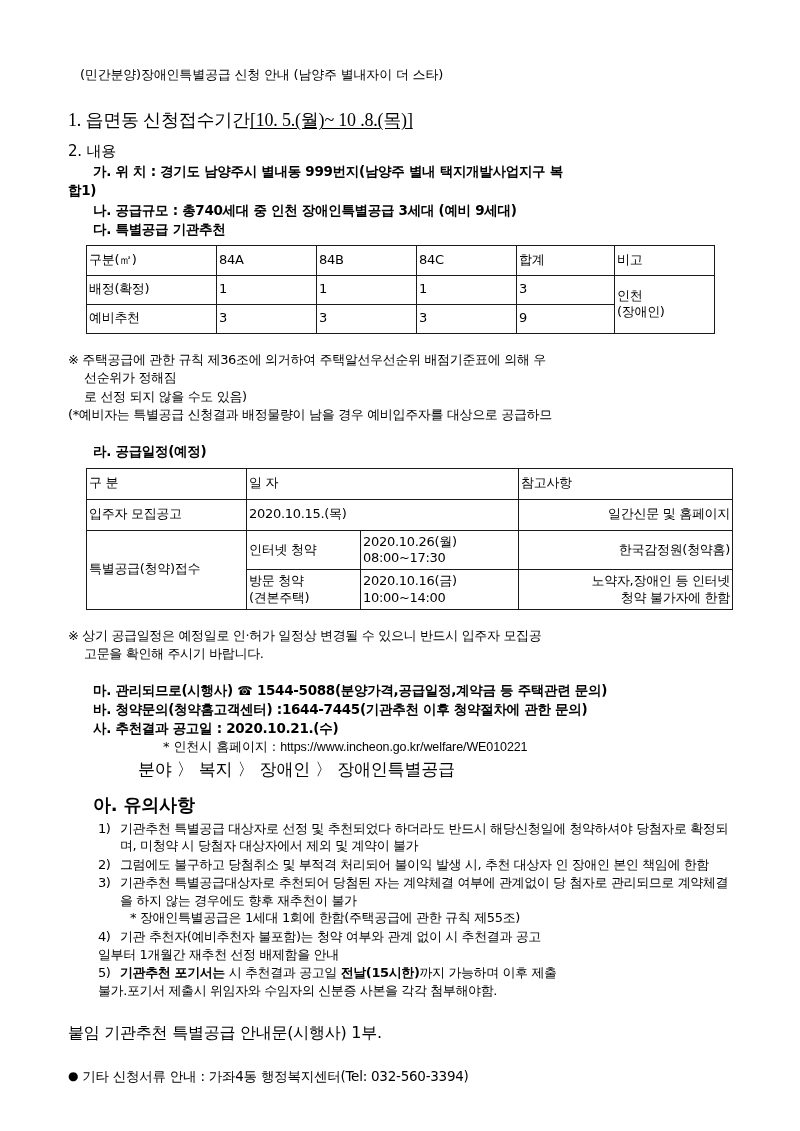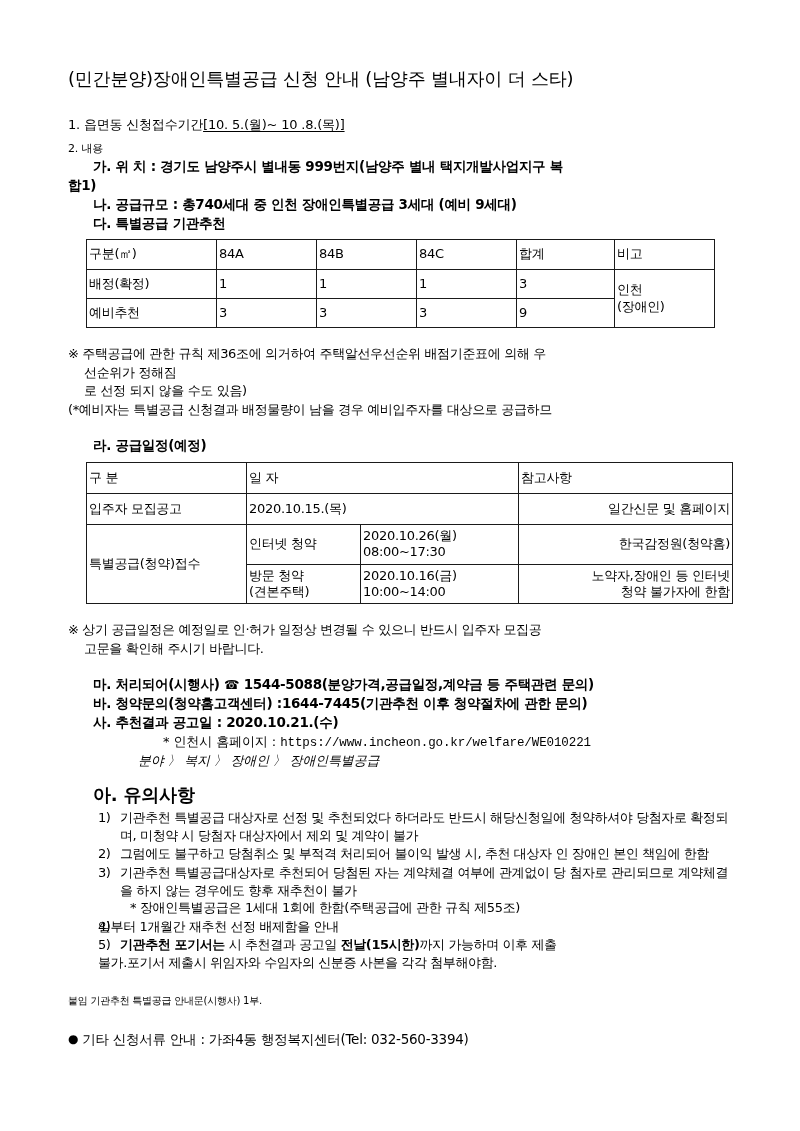--- a/index.html
+++ b/index.html
@@ -24,36 +24,36 @@
     padding: 0;
     box-sizing: border-box;
   }
   .content {
     position: absolute;
     left: 68px;
     top: 66px;
     width: 672px;
   }
   .doc-title {
-    font-size: 18px;
+    font-size: 13px;
     letter-spacing: -0.2px;
-    margin: 0 0 24px 0;
+    margin: 0 0 24px 12px;
     white-space: nowrap;
   }
   .line {
     margin: 0;
     letter-spacing: -0.2px;
   }
   .gap-m { height: 11px; }
   .gap-l { height: 17px; }
   .gap-xl { height: 22px; }
 
-  .item-1 { font-size: 13px; margin-bottom: 7px; }
+  .item-1 { font-size: 18px; margin-bottom: 7px; font-family: Liberation Serif, serif; }
   .u { text-decoration: underline; text-underline-offset: 2px; }
-  .item-2 { font-size: 11px; }
+  .item-2 { font-size: 15px; }
 
   .sub {
     font-weight: bold;
     font-size: 13.5px;
     letter-spacing: -0.3px;
   }
   .sub-indent { padding-left: 25px; }
   .wrap-out { padding-left: 0px; }
 
   .note {
@@ -100,26 +100,25 @@
 
   .contact-block { font-size: 13.5px; }
   .contact-block .sub { display: block; white-space: nowrap; }
   .phone-ico { font-size: 12.5px; }
 
   .url-line {
     padding-left: 95px;
     font-size: 13px;
     letter-spacing: -0.1px;
   }
-  .url-text { font-family: Liberation Mono, monospace; font-size: 12.5px; }
+  .url-text { font-family: Liberation Sans, sans-serif; font-size: 12.5px; }
   .bread-line {
     padding-left: 70px;
-    font-size: 13px;
+    font-size: 17px;
     letter-spacing: -0.2px;
-    font-style: italic;
   }
 
   .notice-head {
     font-weight: bold;
     font-size: 18px;
     padding-left: 25px;
   }
   .notice-list {
     list-style: none;
     margin: 2px 0 0 0;
@@ -140,21 +139,21 @@
   }
   .notice-list .hang { display: block; margin-left: -22px; }
   .notice-list .star {
     display: block;
     padding-left: 10px;
     letter-spacing: -0.35px;
   }
   .b { font-weight: bold; }
 
   .attach {
-    font-size: 10px;
+    font-size: 16px;
     letter-spacing: -0.25px;
   }
   .other {
     font-size: 13.5px;
     letter-spacing: -0.25px;
   }
   .bullet { font-size: 12px; vertical-align: 1px; }
 </style>
 </head>
 <body>
@@ -279,21 +278,21 @@
 
     <div class="gap-l"></div>
 
     <p class="line note">※ 상기 공급일정은 예정일로 인·허가 일정상 변경될 수 있으니 반드시 입주자 모집공</p>
     <p class="line note note-ind">고문을 확인해 주시기 바랍니다.</p>
 
     <div class="gap-l"></div>
 
     <div class="contact-block">
       <span class="sub sub-indent">
-        <span>마. 처리되어(시행사)</span>
+        <span>마. 관리되므로(시행사)</span>
         <span class="phone-ico">☎</span>
         <span>1544-5088</span><span>(분양가격,공급일정,계약금 등 주택관련 문의)</span>
       </span>
       <span class="sub sub-indent">
         <span>바. 청약문의(청약홈고객센터)</span>
         <span>:1644-7445</span><span>(기관추천 이후 청약절차에 관한 문의)</span>
       </span>
       <span class="sub sub-indent">
         <span>사. 추천결과 공고일 :</span>
         <span>2020.10.21.(수)</span>
@@ -323,20 +322,21 @@
         <span>인 장애인 본인 책임에 한함</span>
       </li>
       <li>
         <span class="num">3)</span>
         <span>기관추천 특별공급대상자로 추천되어 당첨된 자는 계약체결 여부에 관계없이 당</span>
         <span>첨자로 관리되므로 계약체결을 하지 않는 경우에도 향후 재추천이 불가</span>
         <span class="star">* 장애인특별공급은 1세대 1회에 한함(주택공급에 관한 규칙 제55조)</span>
       </li>
       <li>
         <span class="num">4)</span>
+        <span>기관 추천자(예비추천자 불포함)는 청약 여부와 관계 없이  시 추천결과 공고</span>
         <span class="hang">일부터  1개월간 재추천 선정 배제함을 안내</span>
       </li>
       <li>
         <span class="num">5)</span>
         <span class="b">기관추천 포기서는</span><span> 시 추천결과 공고일 </span><span class="b">전날(15시한)</span><span>까지 가능하며 이후 제출</span>
         <span class="hang">불가.포기서 제출시 위임자와 수임자의 신분증 사본을 각각 첨부해야함.</span>
       </li>
     </ol>
 
     <div class="gap-xl"></div>

